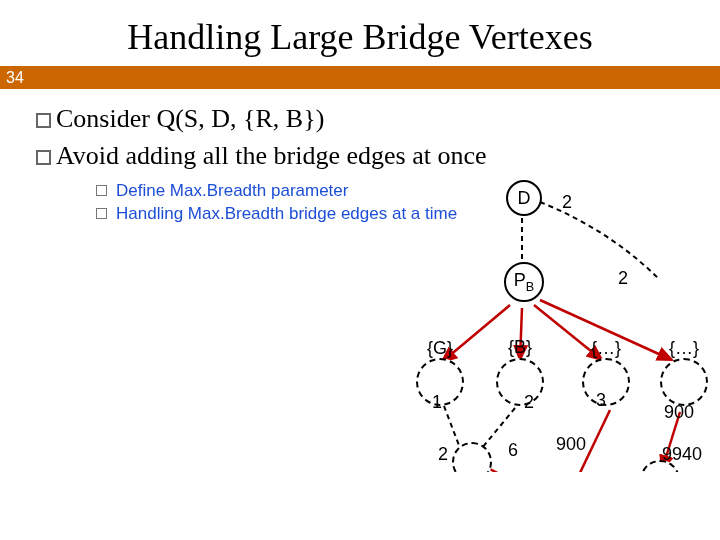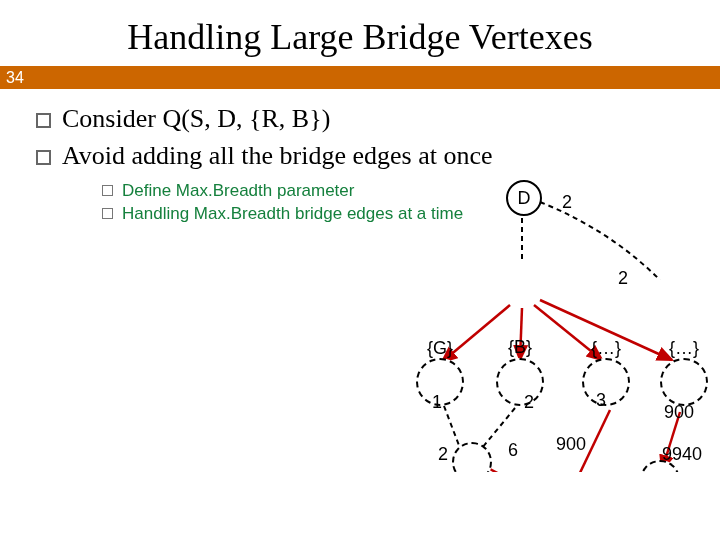--- a/index.html
+++ b/index.html
@@ -2,24 +2,24 @@
 <html><head>
 <meta charset="utf-8">
 <style>
   * { margin: 0; padding: 0; box-sizing: border-box; }
   html, body { width: 720px; height: 540px; font-family: "Times New Roman", serif; background: #fff; color: #000; }
   .slide { position: relative; width: 720px; height: 472px; overflow: hidden; }
   .title { font-size: 36px; font-weight: 400; text-align: center; padding: 16px 0 8px 0; }
   .pagebar { background: #cc6600; color: #fff; font-size: 16px; font-family: Arial, sans-serif; padding: 2px 6px; line-height: 1.2; }
   .content { padding: 14px 20px 0 36px; position: relative; }
   ul.top { list-style: none; }
-  ul.top > li { position: relative; padding-left: 26px; font-size: 26px; line-height: 1.25; margin-bottom: 4px; }
+  ul.top > li { position: relative; padding-left: 20px; font-size: 26px; line-height: 1.25; margin-bottom: 4px; }
   ul.top > li::before { content: ""; position: absolute; left: 0; top: 10px; width: 11px; height: 11px; border: 2px solid #666; background: #fff; }
   ul.sub { list-style: none; margin: 8px 0 0 40px; }
-  ul.sub > li { position: relative; padding-left: 20px; font-size: 17px; line-height: 1.35; font-family: Arial, sans-serif; color: #15803d; }
+  ul.sub > li { position: relative; padding-left: 20px; font-size: 17px; line-height: 1.35; font-family: Arial, sans-serif; color: #1d4ed8; }
   ul.sub > li::before { content: ""; position: absolute; left: 0; top: 5px; width: 9px; height: 9px; border: 1.5px solid #777; background: #fff; }
   .diagram { position: absolute; left: 0; top: 0; width: 720px; height: 540px; pointer-events: none; }
   .dnode { position: absolute; border: 2.5px dashed #000; border-radius: 50%; display: flex; align-items: center; justify-content: center; font-size: 18px; font-family: Arial, sans-serif; background: #fff; }
   .snode { position: absolute; border: 2px solid #000; border-radius: 50%; display: flex; align-items: center; justify-content: center; font-size: 18px; font-family: Arial, sans-serif; background: #fff; }
   .nlabel { position: absolute; font-size: 18px; font-family: Arial, sans-serif; text-align: center; }
   .arrowRed { stroke: #c00000; fill: #c00000; }
   .edgeDash { stroke: #000; stroke-dasharray: 5 4; stroke-width: 2; fill: none; }
   .pb sub, .pr sub { font-size: 0.7em; }
 </style>
 </head>
@@ -63,20 +63,23 @@
       <path class="edgeDash" d="M 444 406 L 460 448"></path>
       <path class="edgeDash" d="M 515 408 L 482 448"></path>
 
       <line x1="488" y1="468" x2="552" y2="502" class="arrowRed" stroke-width="2.5" marker-end="url(#ah)"></line>
       <line x1="610" y1="410" x2="568" y2="498" class="arrowRed" stroke-width="2.5" marker-end="url(#ah)"></line>
       <line x1="680" y1="412" x2="662" y2="470" class="arrowRed" stroke-width="2.5" marker-end="url(#ah)"></line>
     </svg>
 
     <div class="snode" style="left:506px; top:180px; width:36px; height:36px;">D</div>
 
+    <div class="snode pb" style="left:504px; top:262px; width:40px; height:40px;">
+      <span><span>P</span><sub>B</sub></span>
+    </div>
 
     <div class="dnode" style="left:416px; top:358px; width:48px; height:48px;"></div>
     <div class="nlabel" style="left:418px; top:338px; width:44px;">{G}</div>
 
     <div class="dnode" style="left:496px; top:358px; width:48px; height:48px;"></div>
     <div class="nlabel" style="left:498px; top:338px; width:44px; line-height:1;">{B}</div>
 
     <div class="dnode" style="left:582px; top:358px; width:48px; height:48px;"></div>
     <div class="nlabel" style="left:582px; top:338px; width:48px;">{…}</div>
 

